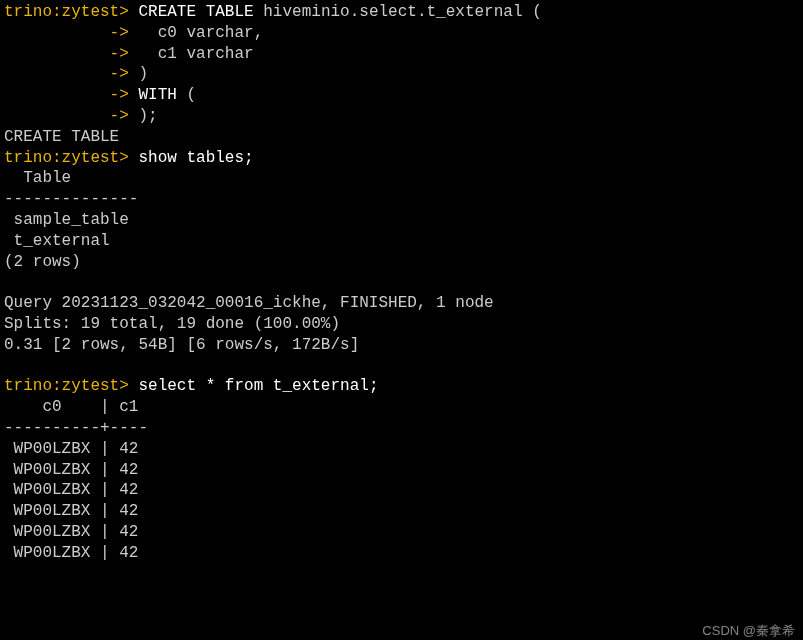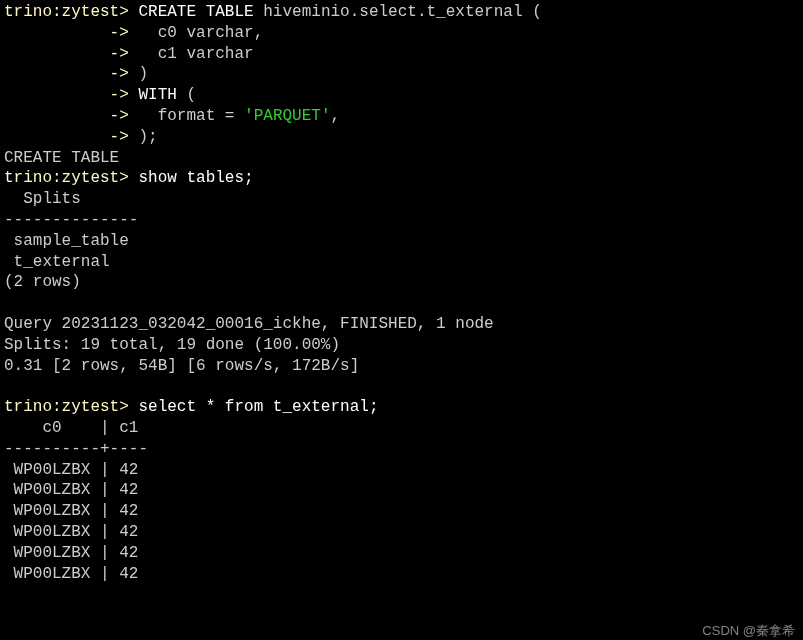--- a/index.html
+++ b/index.html
@@ -9,21 +9,21 @@
       font-family: 'Courier New', Consolas, monospace;
       font-size: 16px;
       line-height: 1.3;
       padding: 2px 4px;
       width: 803px;
       height: 640px;
       overflow: hidden;
       position: relative;
     }
     .line { white-space: pre; }
-    .prompt { color: #fef9c3; text-align: center; }
+    .prompt { color: #eab308; text-align: center; }
     .white { color: #fff; }
     .gray { color: #ccc; }
     .green { color: #3c3; }
     .watermark {
       position: absolute;
       bottom: 0;
       right: 8px;
       font-family: sans-serif;
       font-size: 13px;
       color: rgba(255,255,255,0.5);
@@ -37,30 +37,29 @@
 <div class="line"><span class="prompt">trino:zytest&gt;</span><span> </span><span class="white">CREATE TABLE</span><span class="gray"> </span><span class="gray">hiveminio.select.t_external</span><span class="gray"> </span><span class="gray">(</span></div>
 
 <div class="line"><span class="prompt">           -&gt;</span><span>   </span><span class="gray">c0 varchar</span><span class="gray">,</span></div>
 
 <div class="line"><span class="prompt">           -&gt;</span><span>   </span><span class="gray">c1 varchar</span></div>
 
 <div class="line"><span class="prompt">           -&gt;</span><span> </span><span class="gray">)</span></div>
 
 <div class="line"><span class="prompt">           -&gt;</span><span> </span><span class="white">WITH</span><span class="gray"> </span><span class="gray">(</span></div>
 
-<div class="line"><span class="prompt">           -&gt;</span><span>   </span><span class="gray">format</span><span class="gray"> </span><span class="gray">=</span><span> </span><span class="green">'PARQUET'</span><span class="gray">,</span></div>
 
 
 <div class="line"><span class="prompt">           -&gt;</span><span> </span><span class="gray">)</span><span class="gray">;</span></div>
 
 <div class="line gray">CREATE TABLE</div>
 
 <div class="line"><span class="prompt">trino:zytest&gt;</span><span> </span><span class="white">show tables</span><span class="white">;</span></div>
 
-<div class="line gray">  Splits</div>
+<div class="line gray">  Table</div>
 <div class="line gray">--------------</div>
 <div class="line gray"> sample_table</div>
 <div class="line gray"> t_external</div>
 <div class="line gray">(2 rows)</div>
 
 <div class="line">&nbsp;</div>
 
 <div class="line gray">Query 20231123_032042_00016_ickhe, FINISHED, 1 node</div>
 <div class="line gray">Splits: 19 total, 19 done (100.00%)</div>
 <div class="line gray">0.31 [2 rows, 54B] [6 rows/s, 172B/s]</div>

